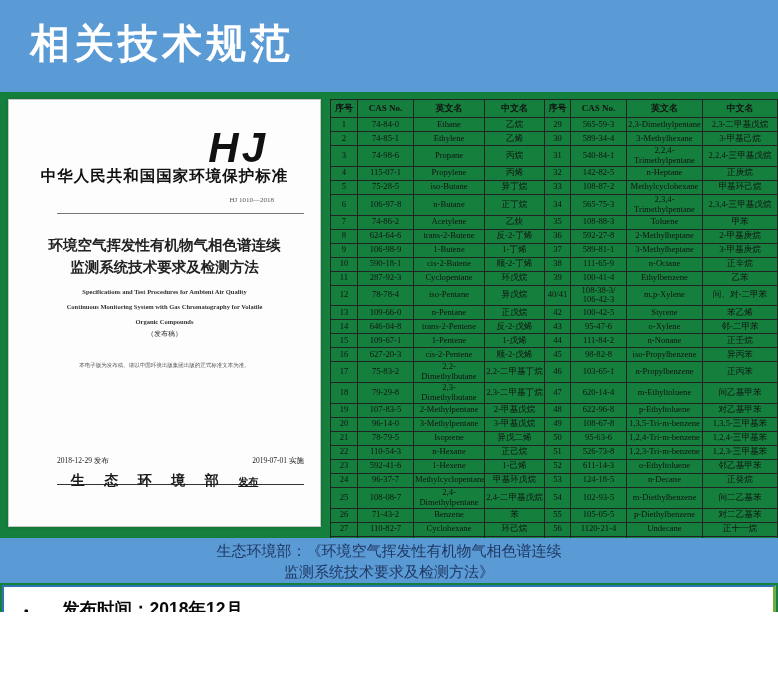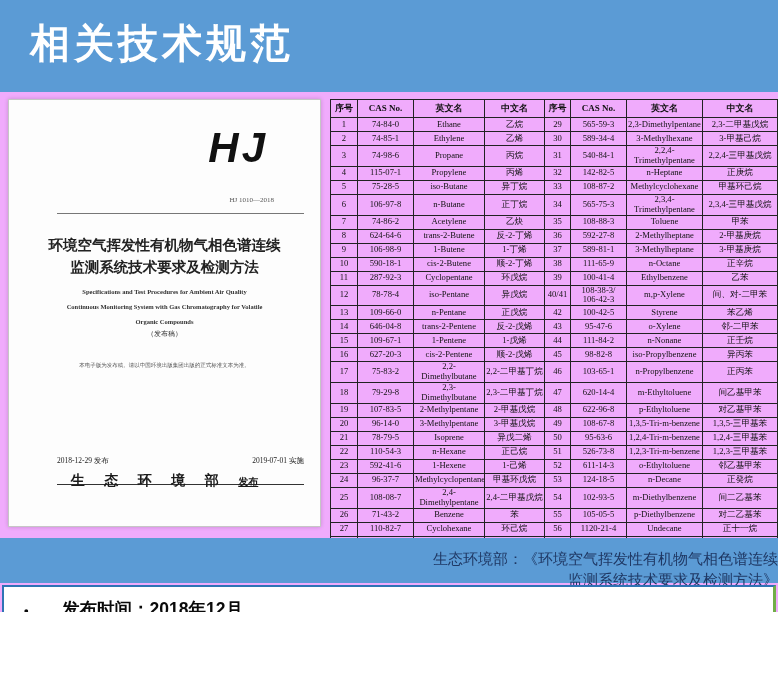--- a/index.html
+++ b/index.html
@@ -1,17 +1,17 @@
 <!DOCTYPE html>
 <html><head>
 <meta charset="utf-8">
 <style>
   * { margin:0; padding:0; box-sizing:border-box; }
   html,body { width:778px; height:684px; background:#fff; font-family:"Liberation Sans",sans-serif; }
-  .slide { position:relative; width:778px; height:612px; background:#f0abfc; overflow:hidden; }
+  .slide { position:relative; width:778px; height:612px; background:#15803d; overflow:hidden; }
 
   
   .header-bar { position:absolute; left:0; top:0; width:778px; height:92px; background:#5B9BD5; }
   .header-bar h1 { padding:16px 0 0 30px; font-size:40px; font-weight:bold; color:#fff; letter-spacing:4px; }
 
   
   .cover { position:absolute; left:8px; top:99px; width:313px; height:428px; background:#fdfdfd;
            border:1px solid #c6c6c6; box-shadow:0 0 4px rgba(0,0,0,.18); font-family:"Liberation Serif",serif; }
   .cover .hj-logo { position:absolute; top:24px; right:52px; font-size:42px; font-weight:900;
                     font-family:"Liberation Sans",sans-serif; letter-spacing:3px; color:#111;font-style:italic; }
@@ -35,21 +35,21 @@
   .voc-table-wrap { position:absolute; left:330px; top:99px; width:447px; height:428px; }
   table.voc { width:100%; height:100%; border-collapse:collapse; table-layout:fixed;
               font-family:"Liberation Serif",serif; font-size:8.6px; text-align:center; color:#111;
               border:1.5px solid #111; }
   table.voc th, table.voc td { border:1px solid #222; padding:0 1px; overflow:hidden; line-height:1.15; }
   table.voc th { font-size:9px; font-weight:bold; height:18px;margin-left:40px; }
   table.voc td { height:14px; }
 
   
   .banner { position:absolute; left:0; top:538px; width:778px; height:45px; background:#5B9BD5;
-            color:#1F3864; text-align:right; font-size:15px; line-height:21px; padding-top:10px; }
+            color:#1F3864; text-align:center; font-size:15px; line-height:21px; padding-top:2px; }
 
   
   .bullet-box { position:absolute; left:2px; top:585px; width:774px; height:99px; background:#fff;
                 border-top:2.5px solid #2E74B5; border-left:2.5px solid #2E74B5;
                 border-right:3px solid #70AD47; border-bottom:3.5px solid #B02E1C; }
   .bullet-box ul { list-style:none; padding:7px 6px 0 20px; }
   .bullet-box li { display:flex; align-items:baseline; font-size:17.5px; font-weight:bold;
                    color:#0a0a0a; line-height:30px; }
   .bullet-box .marker { width:38px; font-size:13px; flex:0 0 38px; }
 </style>
@@ -57,20 +57,21 @@
 <body>
 
 <div class="slide">
 
   <div class="header-bar">
     <h1>相关技术规范</h1>
   </div>
 
   <div class="cover">
     <div class="hj-logo">HJ</div>
+    <div class="std-name">中华人民共和国国家环境保护标准</div>
     <div class="std-code">HJ 1010—2018</div>
     <div class="rule"></div>
     <div class="cn-title1">环境空气挥发性有机物气相色谱连续</div>
     <div class="cn-title2">监测系统技术要求及检测方法</div>
     <div class="en-sub">
       <div>Specifications and Test Procedures for Ambient Air Quality</div>
       <div>Continuous Monitoring System with Gas Chromatography for Volatile</div>
       <div>Organic Compounds</div>
     </div>
     <div class="draft">（发布稿）</div>

